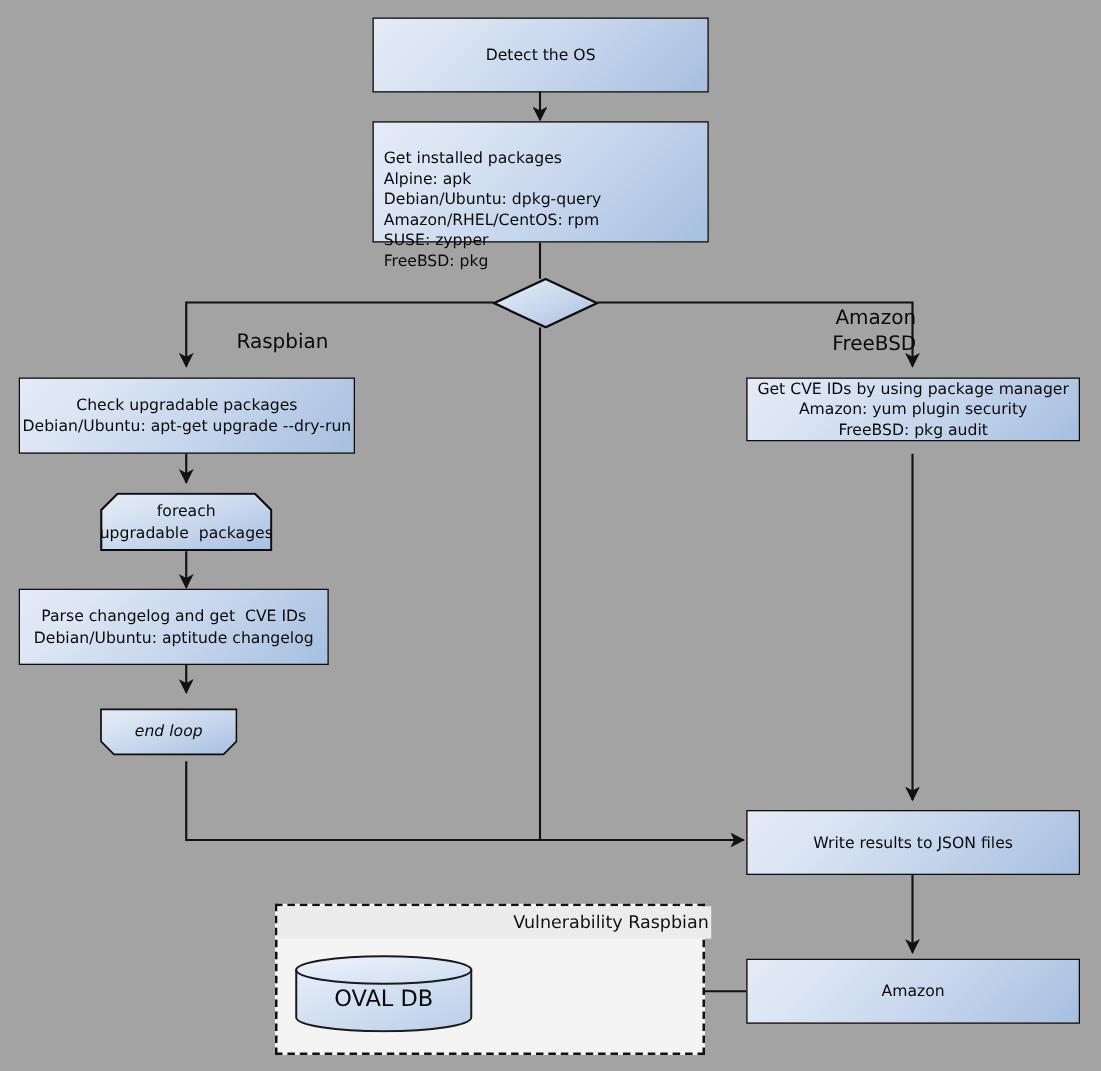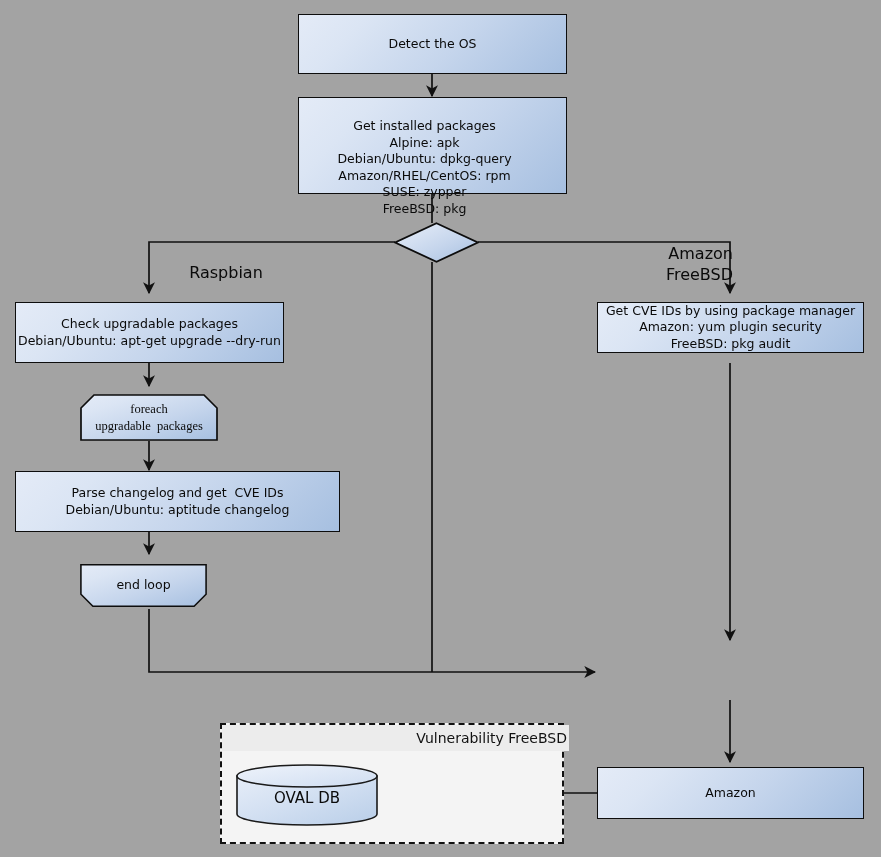--- a/index.html
+++ b/index.html
@@ -34,21 +34,21 @@
     display: flex;
     align-items: center;
     justify-content: center;
     text-align: center;
     line-height: 1.32;
     font-size: 12.5px;
     white-space: pre;
   }
   .node .txt { width: 100%; padding: 0 8px; }
   .node.right-text { }
-  .node.right-text .txt { text-align: center; padding-right: 24px; margin-top: 44px; }
+  .node.right-text .txt { text-align: left; padding-right: 24px; margin-top: 44px; }
   .shape-svg {
     position: absolute;
     left: 0; top: 0;
     width: 100%; height: 100%;
   }
   .poly-node {
     position: absolute;
     box-sizing: border-box;
     color: #0a0a0a;
     font-size: 12.5px;
@@ -95,21 +95,21 @@
     white-space: pre;
   }
   .cyl {
     position: absolute;
   }
   .cyl .cyl-label {
     position: absolute;
     left: 0;
     width: 100%;
     text-align: center;
-    font-size: 15px;
+    font-size: 18px;
     color: #0a0a0a;
     white-space: pre;
   }
 </style>
 </head>
 <body>
 
 <div id="canvas">
 
   <svg id="edges" viewBox="0 0 881 857" xmlns="http://www.w3.org/2000/svg">
@@ -183,54 +183,57 @@
 
 
   <div class="edge-label right-align" style="left:585px; top:243px; width:148px;">Amazon
 FreeBSD</div>
 
   <div class="node" style="left:15px; top:302px; width:269px; height:61px;">
     <span class="txt">Check upgradable packages
 Debian/Ubuntu: apt-get upgrade --dry-run</span>
   </div>
 
-  <div class="poly-node" style="left:80px; top:394px; width:138px; height:47px;font-family:Liberation Serif, serif;">
+  <div class="poly-node" style="left:80px; top:394px; width:138px; height:47px;">
     <svg class="shape-svg" viewBox="0 0 138 47" xmlns="http://www.w3.org/2000/svg">
       <polygon points="14,1 124,1 137,14 137,46 1,46 1,14" fill="url(#nodeGrad)" stroke="#0d0d0d" stroke-width="1.7"></polygon>
     </svg>
     <span class="txt">foreach
 upgradable  packages</span>
   </div>
 
-  <div class="node" style="left:15px; top:471px; width:325px; height:61px;">
+  <div class="node" style="left:15px; top:471px; width:248px; height:61px;">
     <span class="txt">Parse changelog and get  CVE IDs
 Debian/Ubuntu: aptitude changelog</span>
   </div>
 
-  <div class="poly-node" style="left:80px; top:562px; width:127px; height:47px;">
+  <div class="poly-node" style="left:80px; top:562px; width:110px; height:47px;font-style:italic;">
     <svg class="shape-svg" viewBox="0 0 138 47" xmlns="http://www.w3.org/2000/svg">
       <polygon points="1,1 137,1 137,33 124,46 14,46 1,33" fill="url(#nodeGrad)" stroke="#0d0d0d" stroke-width="1.7"></polygon>
     </svg>
     <span class="txt">end loop</span>
   </div>
 
   <div class="node" style="left:597px; top:302px; width:267px; height:51px;">
     <span class="txt">Get CVE IDs by using package manager
 Amazon: yum plugin security
 FreeBSD: pkg audit</span>
   </div>
 
+  <div class="node" style="left:597px; top:648px; width:267px; height:52px;">
+    <span class="txt">Write results to JSON files</span>
+  </div>
 
   <div class="node" style="left:597px; top:767px; width:267px; height:52px;">
     <span class="txt">Amazon</span>
   </div>
 
   <div class="group-box" style="left:220px; top:723px; width:344px; height:121px;"></div>
 
-  <div class="group-title-band" style="left:222px; top:725px; width:347px; height:26px;">Vulnerability FreeBSD</div>
+  <div class="group-title-band" style="left:222px; top:725px; width:347px; height:26px;">Vulnerability Raspbian</div>
 
   <div class="cyl" style="left:235px; top:764px; width:144px; height:62px;">
     <svg class="shape-svg" viewBox="0 0 144 62" xmlns="http://www.w3.org/2000/svg">
       <path d="M 2,12 L 2,50 A 70,11 0 0 0 142,50 L 142,12 Z" fill="url(#cylGrad)" stroke="#1a1a1a" stroke-width="1.6"></path>
       <ellipse cx="72" cy="12" rx="70" ry="11" fill="url(#cylTopGrad)" stroke="#1a1a1a" stroke-width="1.6"></ellipse>
     </svg>
     <span class="cyl-label" style="top:25px;">OVAL DB</span>
   </div>
 
 

